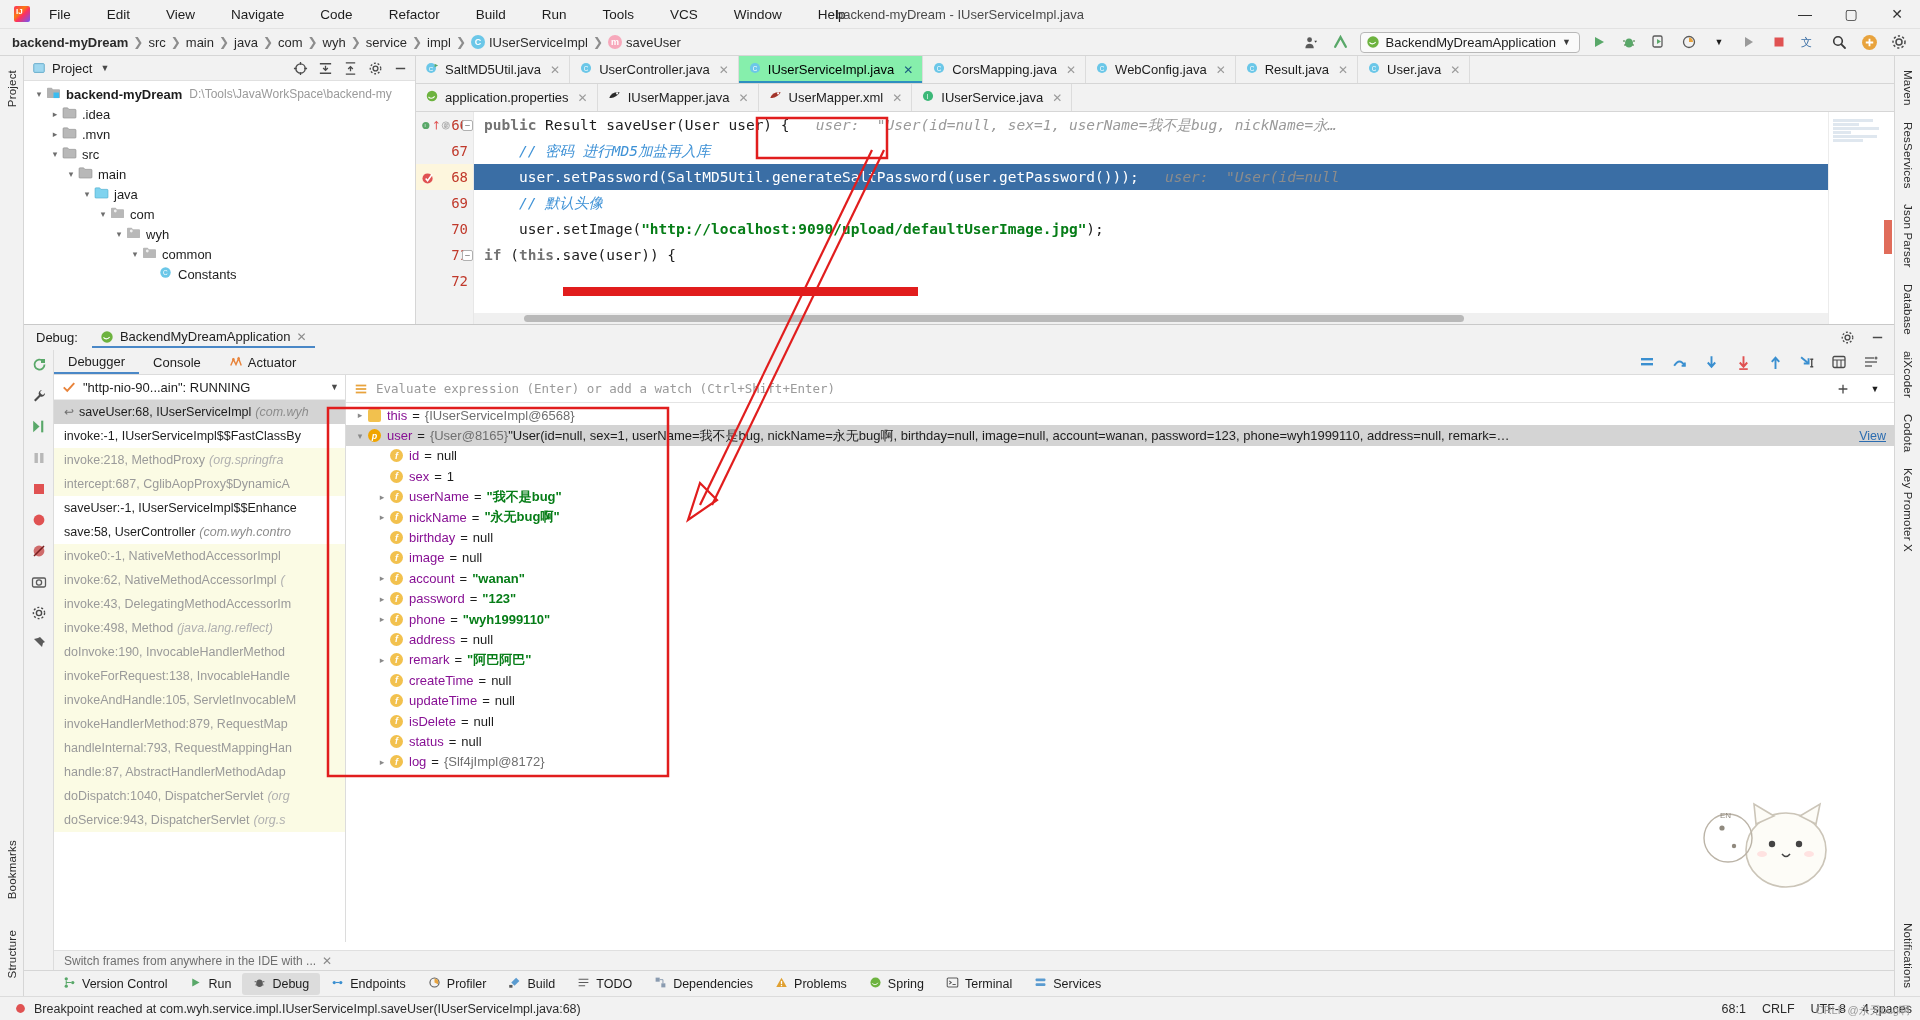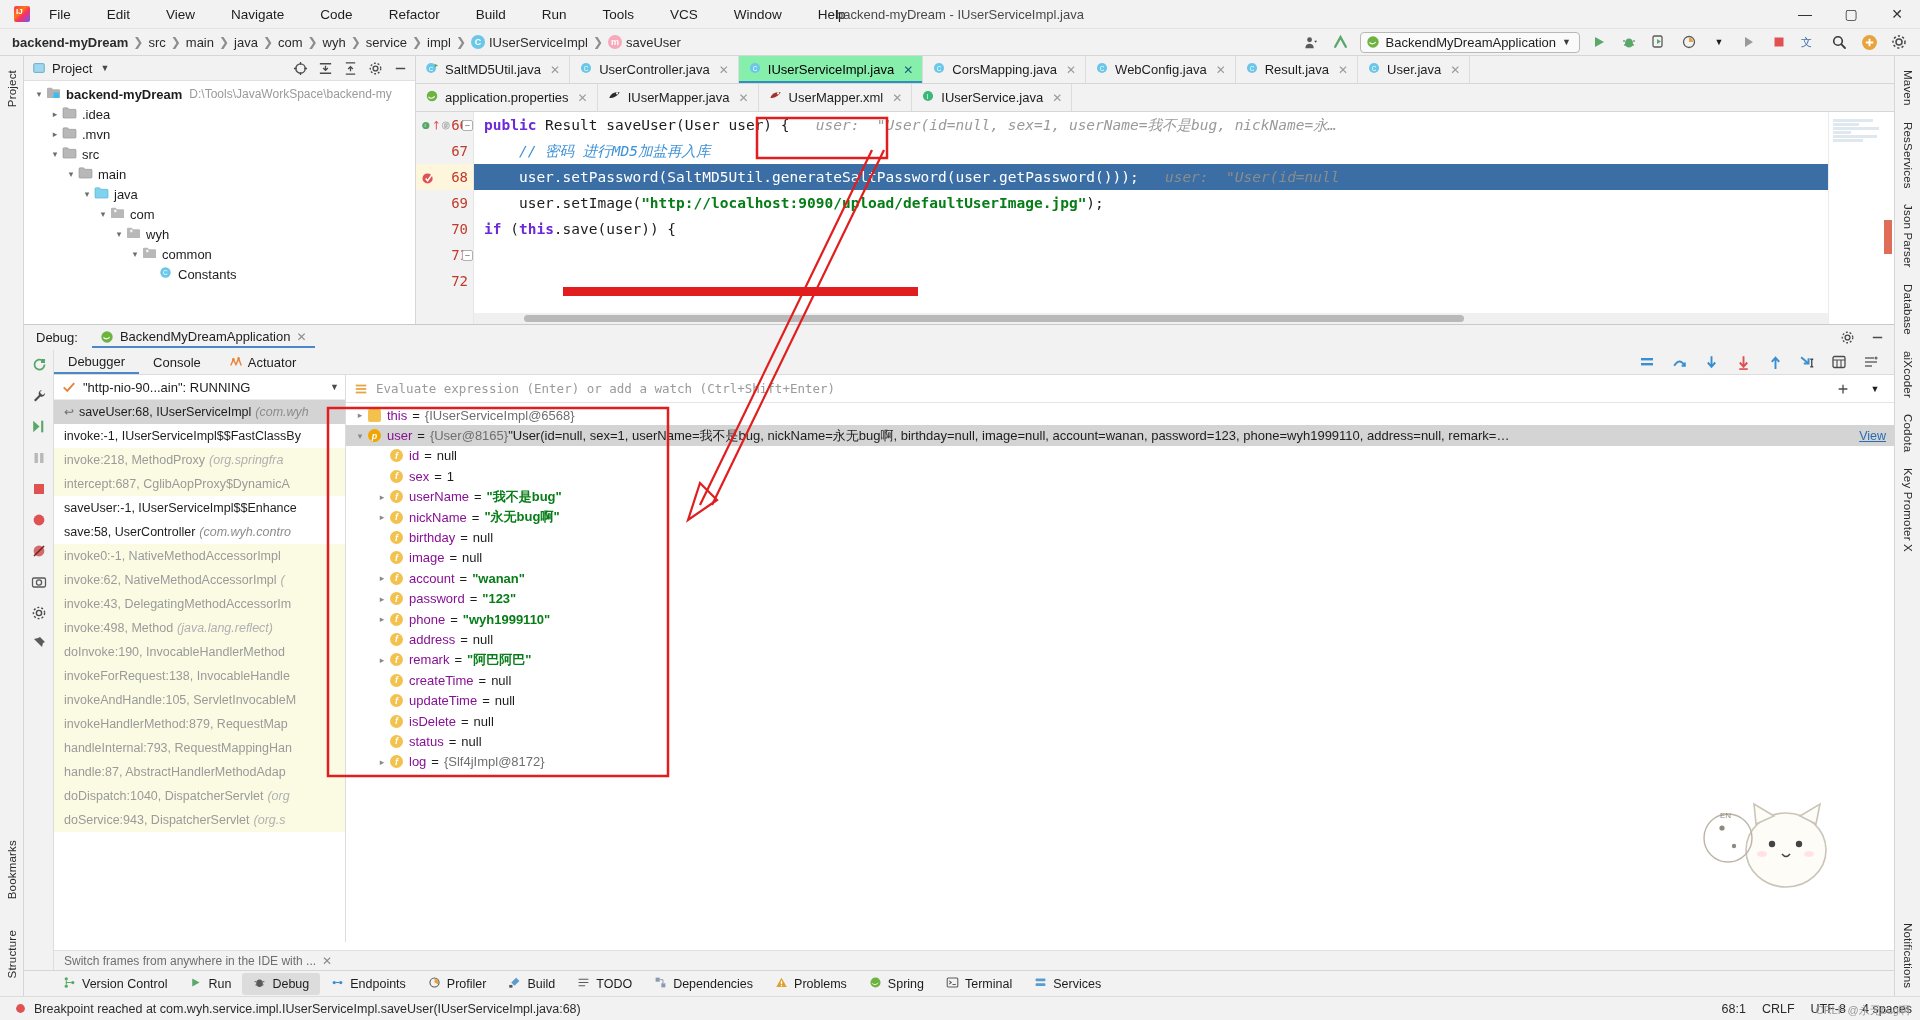--- a/index.html
+++ b/index.html
@@ -101,21 +101,21 @@
   .etab .x { color:#9a9a9a; font-size:12px; margin-left:3px; }
   .etab.active .x { color:#1a5f80; }
 
   .code-area { flex:1; display:flex; min-height:0; position:relative; overflow:hidden; font-family:"DejaVu Sans Mono", monospace; }
   .gutter { width:58px; flex:0 0 58px; background:#f2f2f2; border-right:1px solid #e7e7e7; position:relative; }
   .gline { height:26px; display:flex; align-items:center; justify-content:flex-end; padding-right:5px; color:#c0392b; font-size:14px; font-family:"DejaVu Sans Mono", monospace; }
   .gmark { width:30px; display:flex; align-items:center; justify-content:flex-start; gap:2px; }
   .code-lines { flex:1; position:relative; min-width:0; overflow:hidden; }
   .cline { height:26px; display:flex; align-items:center; white-space:pre; font-size:14.5px; padding-left:10px; }
   .cline.hl { background:#3a6ea5; color:#fff; }
-  .kw { color:#6d28d9; font-weight:bold; }
+  .kw { color:#737373; font-weight:bold; }
   .cm { color:#3f92d6; font-style:italic; }
   .str { color:#067d17; font-weight:bold; }
   .hint { color:#9a9a9a; font-style:italic; }
   .hint-v { color:#8c8c8c; font-style:italic; }
   .fold { position:absolute; left:46px; width:11px; height:11px; border:1px solid #b0b0b0; background:#fff; color:#777; font-size:9px; text-align:center; line-height:9px; border-radius:2px;}
   .minimap { width:66px; flex:0 0 66px; background:#fff; border-left:1px solid #ececec; position:relative; }
   .mini-line { height:3px; background:#dfe7ef; margin:1px 4px; }
   .vscroll-mark { position:absolute; right:2px; width:8px; background:#e06c5a; }
   .hscroll { position:absolute; left:58px; right:66px; bottom:0; height:11px; background:#f0f0f0; }
   .hscroll .thumb { position:absolute; left:50px; width:940px; top:2px; height:7px; background:#b9b9b9; border-radius:4px; }
@@ -596,20 +596,21 @@
                   <span class="gmark"></span>
                   <span>72</span>
                 </div>
                 <div class="fold" style="top: 8px;">−</div>
                 <div class="fold" style="top: 138px;">−</div>
               </div>
             <div class="code-lines" id="codelines">
                 <div class="cline"><span class="kw">public</span> Result saveUser(User user) {   <span class="hint">user:  "User(id=null, sex=1, userName=我不是bug, nickName=永…</span></div>
                 <div class="cline"><span class="cm">    // 密码 进行MD5加盐再入库</span></div>
                 <div class="cline hl">    user.setPassword(SaltMD5Util.generateSaltPassword(user.getPassword()));   <span class="hint-v">user:  "User(id=null</span></div>
+                <div class="cline"><span class="cm">    // 默认头像</span></div>
                 <div class="cline">    user.setImage(<span class="str">"http://localhost:9090/upload/defaultUserImage.jpg"</span>);</div>
                 <div class="cline">    <span class="kw">if</span> (<span class="kw">this</span>.save(user)) {</div>
                 <div class="cline"></div>
               </div>
             <div class="minimap">
               <div style="padding-top:6px">
                 <div class="mini-line" style="width:40px"></div>
                 <div class="mini-line" style="width:26px"></div>
                 <div class="mini-line" style="width:46px"></div>
                 <div class="mini-line" style="width:18px"></div>

